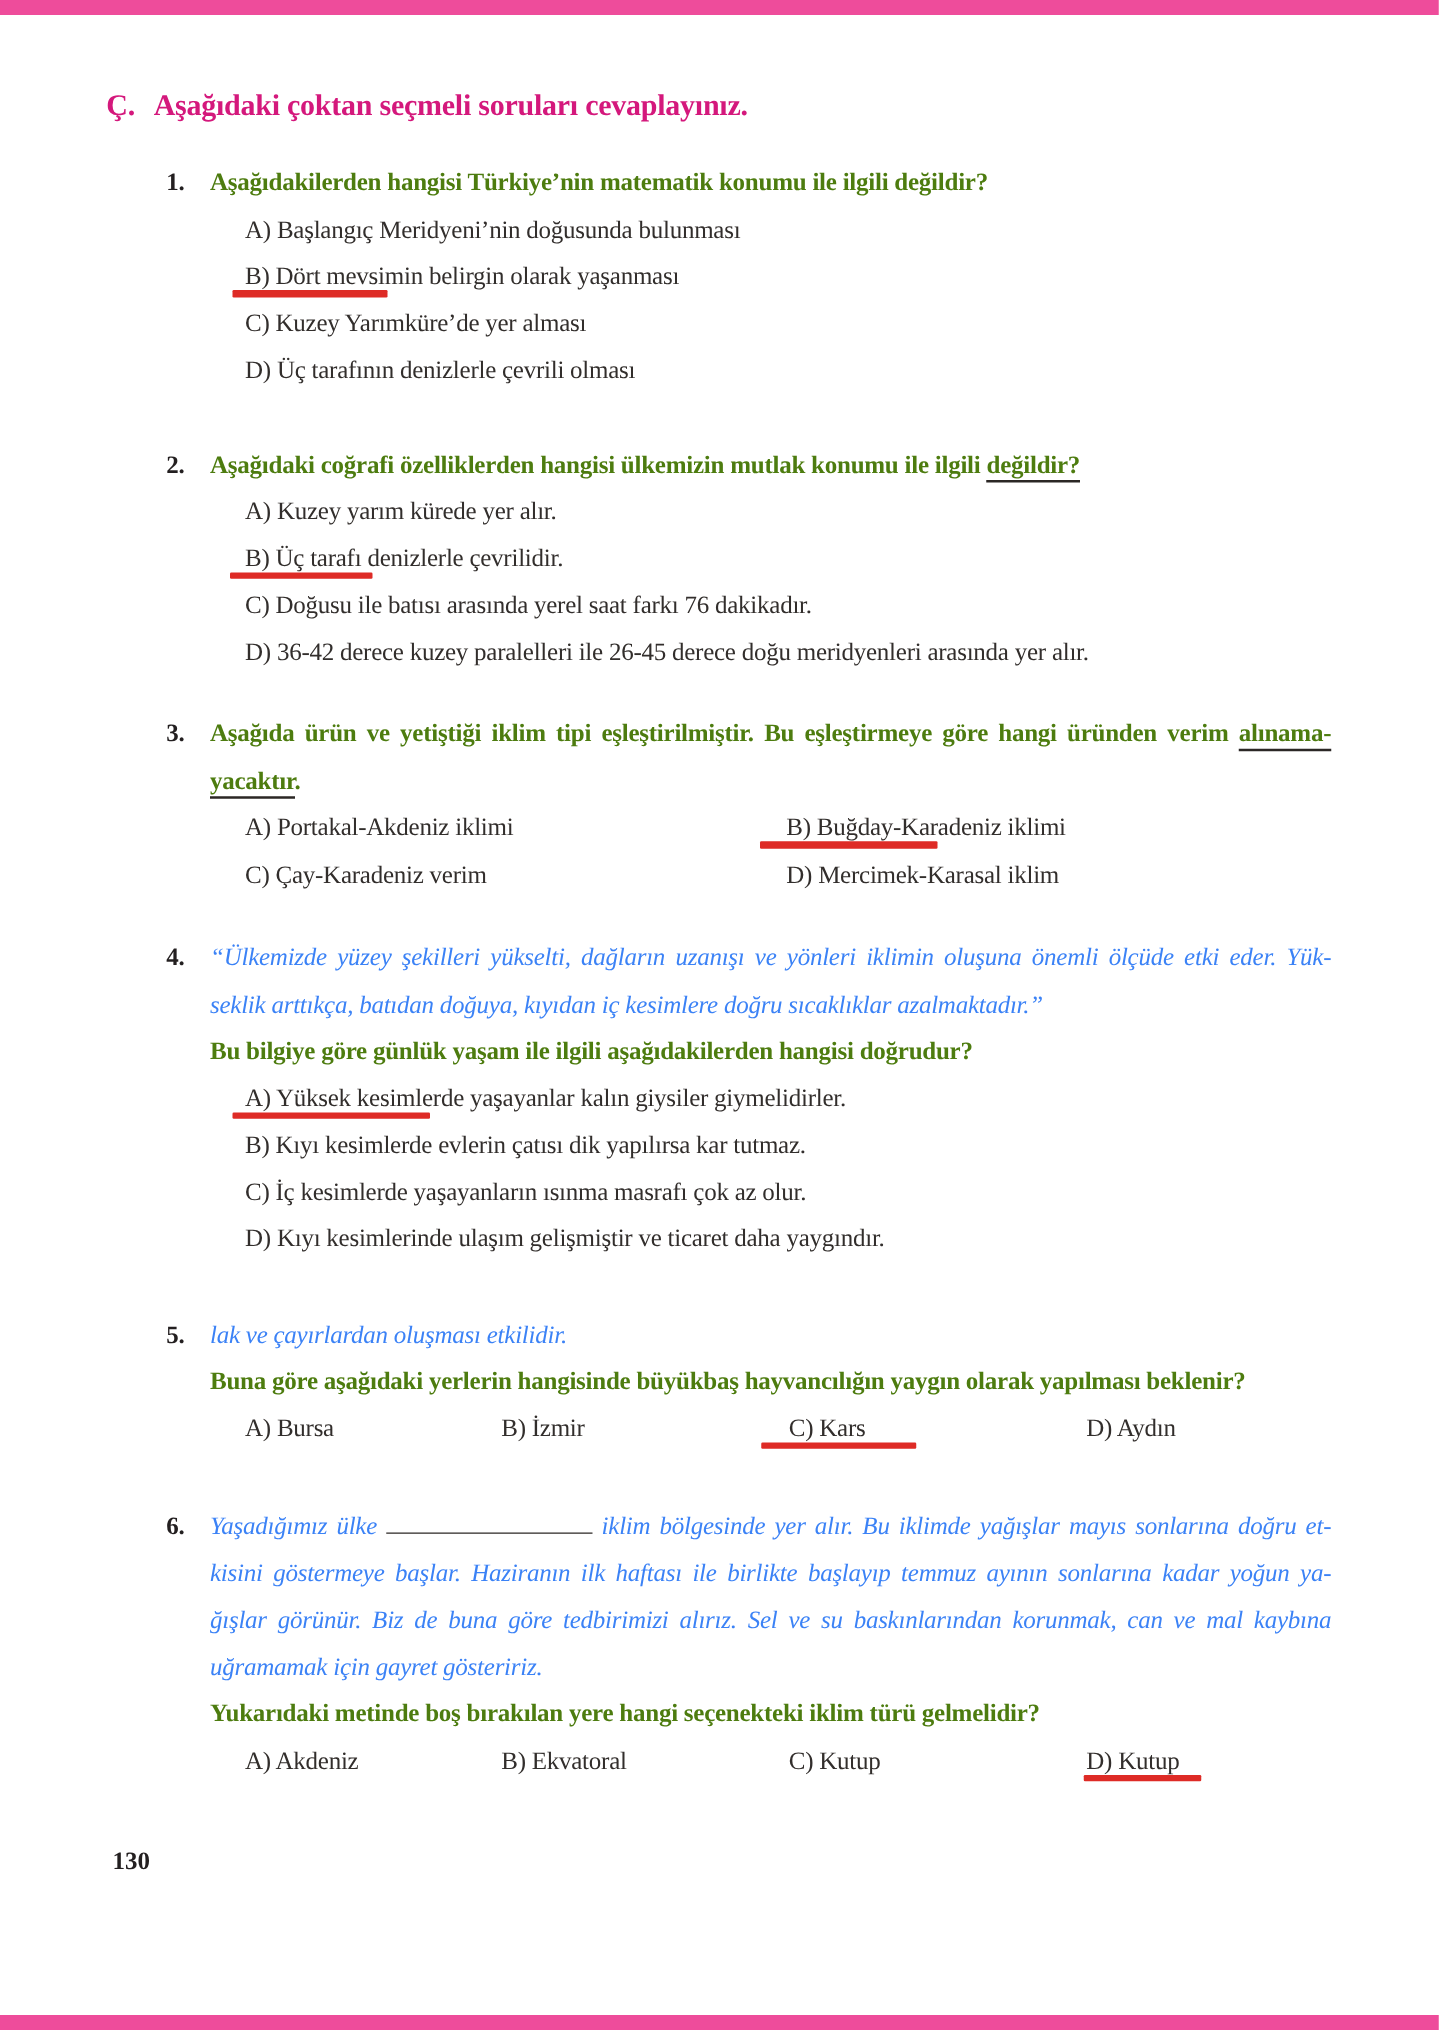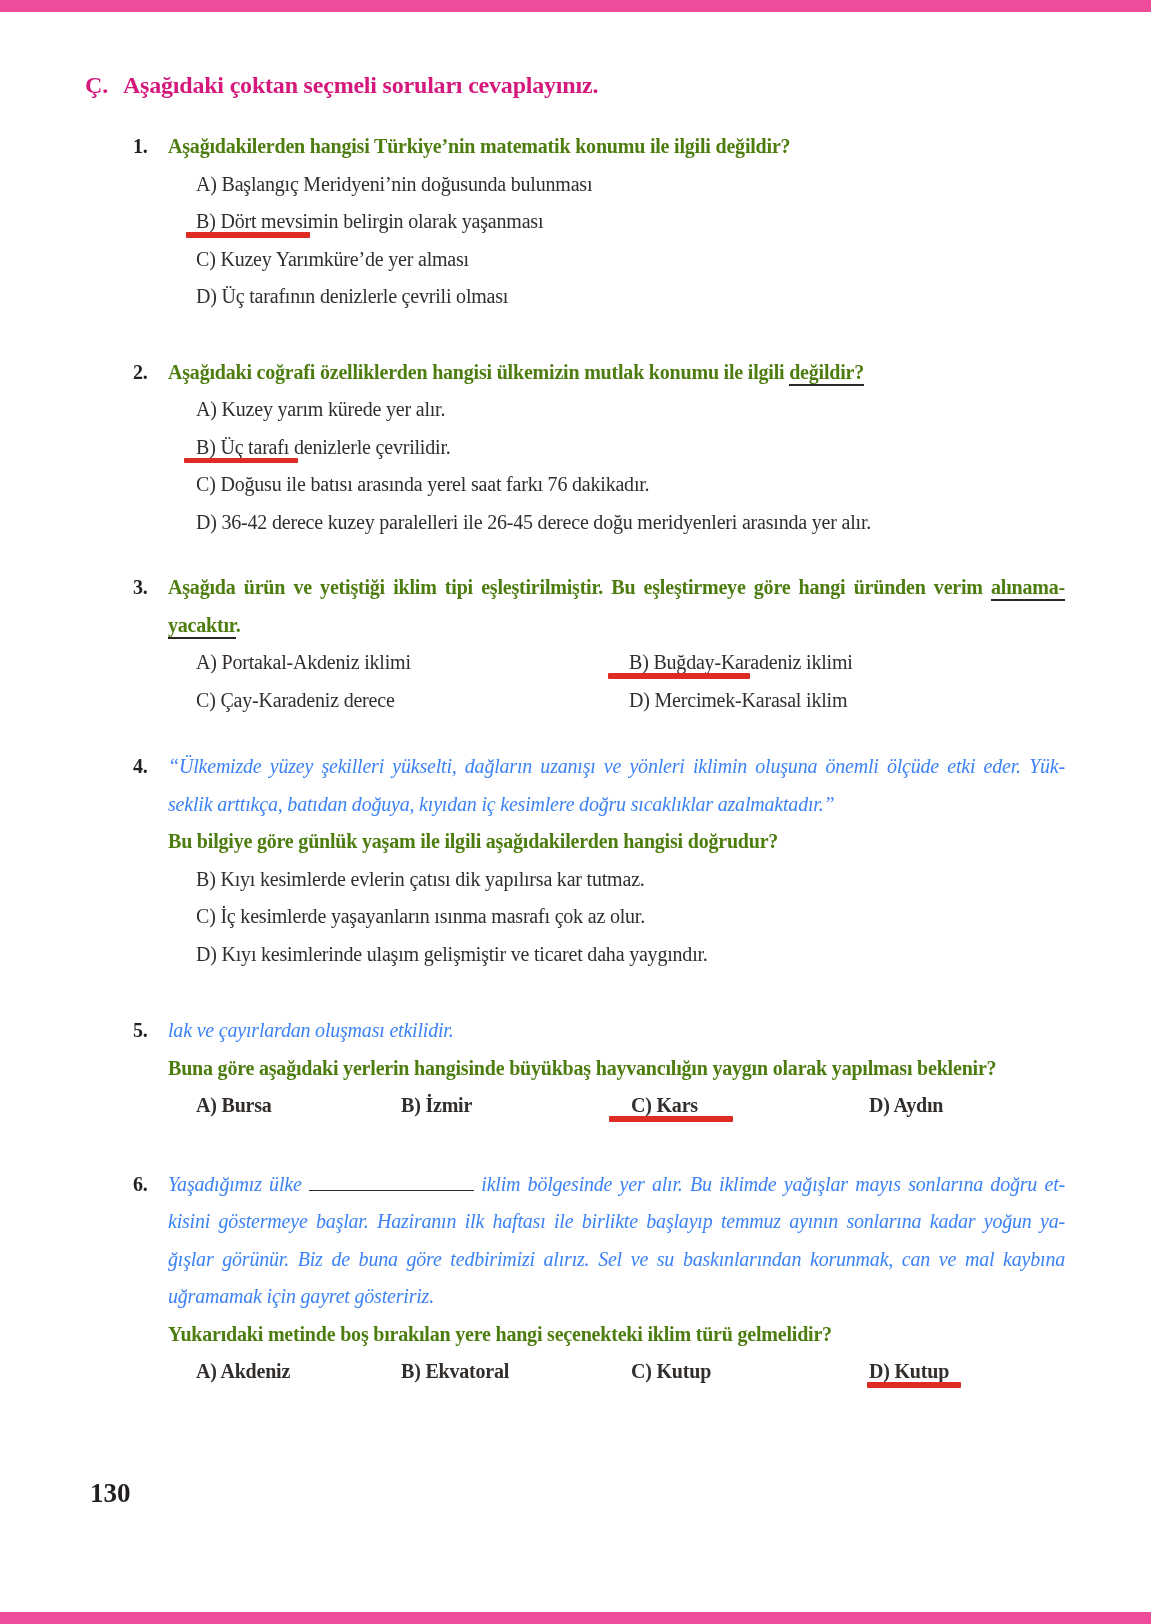--- a/index.html
+++ b/index.html
@@ -24,23 +24,23 @@
   .questions > .question:nth-child(6){margin-top:41px;}
   .qnum{position:absolute;left:0;top:0;font-weight:700;color:#231f20;}
   .line{min-height:37.5px;}
   .title-line,.bold-line{font-weight:700;color:#4d7c0f;}
   .intro-line{color:#3b82f6;font-style:italic;}
   .j{text-align:justify;text-align-last:justify;}
   .u{border-bottom:2.5px solid #2b2725;padding-bottom:1px;margin-top:32px;}
   .blank{display:inline-block;width:165px;height:0.85em;border-bottom:1.6px solid #2b2725;}
   .options .option{position:relative;min-height:37.5px;margin-left:28px;}
   .options.cols2{display:grid;grid-template-columns:433px 1fr;}
-  .options.cols4{display:grid;grid-template-columns:205px 230px 238px 1fr;font-weight:bold;}
+  .options.cols4{display:grid;grid-template-columns:205px 230px 238px 1fr;}
   .red-bar{position:absolute;top:29px;height:5.5px;background:#de2b26;border-radius:1px;}
-  .pagenum{position:absolute;left:90px;top:1478px;font-weight:700;font-size:27px;color:#231f20;}
+  .pagenum{position:absolute;left:90px;top:1478px;font-weight:700;font-size:20px;color:#231f20;}
 </style>
 </head>
 <body>
 
 <div class="accent-bar top"></div>
 
 <div class="header">
   <span>Ç.</span>
   <span>Aşağıdaki çoktan seçmeli soruları cevaplayınız.</span>
 </div>
@@ -66,30 +66,31 @@
         <div class="option"><span>D) 36-42 derece kuzey paralelleri ile 26-45 derece doğu meridyenleri arasında yer alır.</span></div>
       </div>
     </div>
     <div class="question">
       <div class="qnum">3.</div>
       <div class="title-line line j">Aşağıda ürün ve yetiştiği iklim tipi eşleştirilmiştir. Bu eşleştirmeye göre hangi üründen verim <span class="u">alınama-</span></div>
       <div class="title-line line"><span class="u">yacaktır</span>.</div>
       <div class="options cols2">
         <div class="option"><span>A) Portakal-Akdeniz iklimi</span></div>
         <div class="option"><span>B) Buğday-Karadeniz iklimi</span><div class="red-bar" style="left: -21px; width: 142px;"></div></div>
-        <div class="option"><span>C) Çay-Karadeniz derece</span></div>
+        <div class="option"><span>C) Çay-Karadeniz verim</span></div>
         <div class="option"><span>D) Mercimek-Karasal iklim</span></div>
       </div>
     </div>
     <div class="question">
       <div class="qnum">4.</div>
       <div class="intro-line line j">“Ülkemizde yüzey şekilleri yükselti, dağların uzanışı ve yönleri iklimin oluşuna önemli ölçüde etki eder. Yük-</div>
       <div class="intro-line line">seklik arttıkça, batıdan doğuya, kıyıdan iç kesimlere doğru sıcaklıklar azalmaktadır.”</div>
       <div class="bold-line line">Bu bilgiye göre günlük yaşam ile ilgili aşağıdakilerden hangisi doğrudur?</div>
       <div class="options cols1">
+        <div class="option"><span>A) Yüksek kesimlerde yaşayanlar kalın giysiler giymelidirler.</span><div class="red-bar" style="left: -10px; width: 158px;"></div></div>
         <div class="option"><span>B) Kıyı kesimlerde evlerin çatısı dik yapılırsa kar tutmaz.</span></div>
         <div class="option"><span>C) İç kesimlerde yaşayanların ısınma masrafı çok az olur.</span></div>
         <div class="option"><span>D) Kıyı kesimlerinde ulaşım gelişmiştir ve ticaret daha yaygındır.</span></div>
       </div>
     </div>
     <div class="question">
       <div class="qnum">5.</div>
       <div class="intro-line line">lak ve çayırlardan oluşması etkilidir.</div>
       <div class="bold-line line">Buna göre aşağıdaki yerlerin hangisinde büyükbaş hayvancılığın yaygın olarak yapılması beklenir?</div>
       <div class="options cols4">

